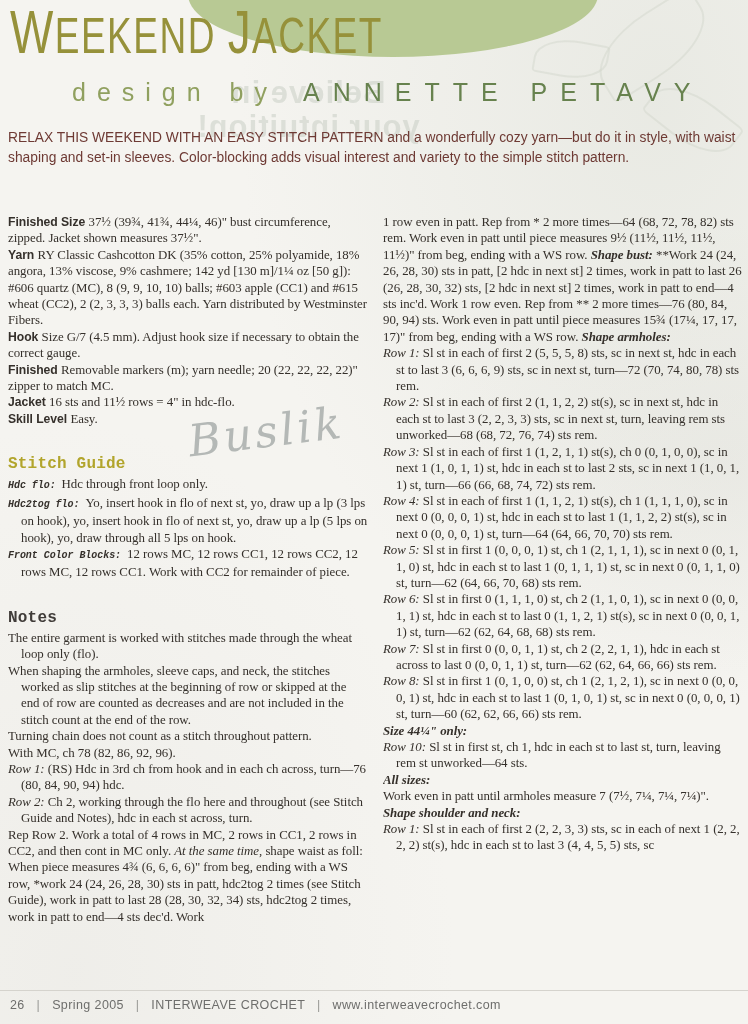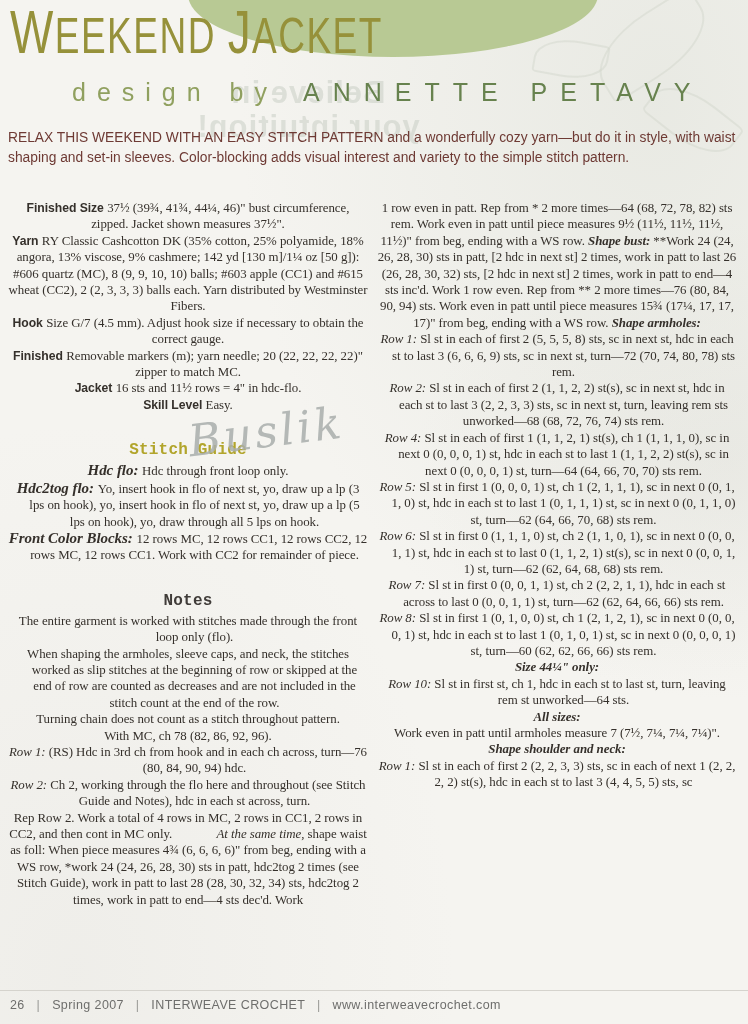--- a/index.html
+++ b/index.html
@@ -48,31 +48,31 @@
   .byline-prefix { color:var(--byline_olive,#90a05f); letter-spacing:11px; margin-right:18px; }
   .designer { color:var(--designer_green,#67824e); letter-spacing:13px; }
 
   .intro {
     position:absolute; top:128px; left:8px; width:734px; margin:0; z-index:2;
     font-family:"Liberation Sans", sans-serif; font-size:13.8px; line-height:19.5px;
     color:var(--intro_maroon,#6e3a34);
   }
 
   .columns {
-    position:absolute; top:200px; left:8px; width:734px; height:774px;
-    display:flex; gap:9px; z-index:2; overflow:hidden;text-align:center;
+    position:absolute; top:214px; left:8px; width:734px; height:774px;
+    display:flex; gap:15px; z-index:2; overflow:hidden;
   }
   .col { flex:0 0 360px; width:360px; overflow:hidden; }
 
   .para { margin:0; font-size:12.9px; line-height:16.4px; letter-spacing:-0.05px; }
   .para.hang { padding-left:13px; text-indent:-13px; }
   .seg-lb  { font-family:"Liberation Sans", sans-serif; font-weight:bold; font-size:12.2px; }
-  .seg-lbi { font-family:Liberation Serif, serif; font-weight:bold; font-style:italic; font-size:15px; }
+  .seg-lbi { font-family:Liberation Mono, monospace; font-weight:bold; font-style:italic; font-size:10px; }
   .seg-li  { font-style:italic; }
-  .seg-i   { font-style:italic;margin-left:41px; }
+  .seg-i   { font-style:italic; }
   .seg-bi  { font-weight:bold; font-style:italic; }
 
   .section-heading {
     font-family:Liberation Mono, monospace; font-weight:bold; font-size:16px;
     margin:28px 0 3px 0; letter-spacing:0.2px;
   }
   .h-olive { color:var(--heading_olive,#b2a52c); }
   .h-dark  { color:var(--heading_dark,#403c39); }
 
   .watermark {
@@ -122,51 +122,52 @@
         <p class="para flush"><span class="seg-lb">Yarn </span><span>RY Classic Cashcotton DK (35% cotton, 25% polyamide, 18% angora, 13% viscose, 9% cashmere; 142 yd [130 m]/1¼ oz [50 g]): #606 quartz (MC), 8 (9, 9, 10, 10) balls; #603 apple (CC1) and #615 wheat (CC2), 2 (2, 3, 3, 3) balls each. Yarn distributed by Westminster Fibers.</span></p>
         <p class="para flush"><span class="seg-lb">Hook </span><span>Size G/7 (4.5 mm). Adjust hook size if necessary to obtain the correct gauge.</span></p>
         <p class="para flush"><span class="seg-lb">Finished </span><span>Removable markers (m); yarn needle; 20 (22, 22, 22, 22)" zipper to match MC.</span></p>
         <p class="para flush"><span class="seg-lb">Jacket </span><span>16 sts and 11½ rows = 4" in hdc-flo.</span></p>
         <p class="para flush"><span class="seg-lb">Skill Level </span><span>Easy.</span></p>
         <h3 class="section-heading h-olive">Stitch Guide</h3>
         <p class="para hang"><span class="seg-lbi">Hdc flo: </span><span>Hdc through front loop only.</span></p>
         <p class="para hang"><span class="seg-lbi">Hdc2tog flo: </span><span>Yo, insert hook in flo of next st, yo, draw up a lp (3 lps on hook), yo, insert hook in flo of next st, yo, draw up a lp (5 lps on hook), yo, draw through all 5 lps on hook.</span></p>
         <p class="para hang"><span class="seg-lbi">Front Color Blocks: </span><span>12 rows MC, 12 rows CC1, 12 rows CC2, 12 rows MC, 12 rows CC1. Work with CC2 for remainder of piece.</span></p>
         <h3 class="section-heading h-dark">Notes</h3>
-        <p class="para hang"><span>The entire garment is worked with stitches made through the front loop only (flo).</span></p>
+        <p class="para hang"><span>The entire garment is worked with stitches made through the wheat loop only (flo).</span></p>
         <p class="para hang"><span>When shaping the armholes, sleeve caps, and neck, the stitches worked as slip stitches at the beginning of row or skipped at the end of row are counted as decreases and are not included in the stitch count at the end of the row.</span></p>
         <p class="para hang"><span>Turning chain does not count as a stitch throughout pattern.</span></p>
         <p class="para flush"><span>With MC, ch 78 (82, 86, 92, 96).</span></p>
         <p class="para hang"><span class="seg-li">Row 1: </span><span>(RS) Hdc in 3rd ch from hook and in each ch across, turn—76 (80, 84, 90, 94) hdc.</span></p>
         <p class="para hang"><span class="seg-li">Row 2: </span><span>Ch 2, working through the flo here and throughout (see Stitch Guide and Notes), hdc in each st across, turn.</span></p>
         <p class="para flush"><span>Rep Row 2. Work a total of 4 rows in MC, 2 rows in CC1, 2 rows in CC2, and then cont in MC only. </span><span class="seg-i">At the same time</span><span>, shape waist as foll: When piece measures 4¾ (6, 6, 6, 6)" from beg, ending with a WS row, *work 24 (24, 26, 28, 30) sts in patt, hdc2tog 2 times (see Stitch Guide), work in patt to last 28 (28, 30, 32, 34) sts, hdc2tog 2 times, work in patt to end—4 sts dec'd. Work</span></p>
       </div>
     <div class="col" id="right-col">
         <p class="para flush"><span>1 row even in patt. Rep from * 2 more times—64 (68, 72, 78, 82) sts rem. Work even in patt until piece measures 9½ (11½, 11½, 11½, 11½)" from beg, ending with a WS row. </span><span class="seg-bi">Shape bust:</span><span> **Work 24 (24, 26, 28, 30) sts in patt, [2 hdc in next st] 2 times, work in patt to last 26 (26, 28, 30, 32) sts, [2 hdc in next st] 2 times, work in patt to end—4 sts inc'd. Work 1 row even. Rep from ** 2 more times—76 (80, 84, 90, 94) sts. Work even in patt until piece measures 15¾ (17¼, 17, 17, 17)" from beg, ending with a WS row. </span><span class="seg-bi">Shape armholes:</span></p>
         <p class="para hang"><span class="seg-li">Row 1: </span><span>Sl st in each of first 2 (5, 5, 5, 8) sts, sc in next st, hdc in each st to last 3 (6, 6, 6, 9) sts, sc in next st, turn—72 (70, 74, 80, 78) sts rem.</span></p>
         <p class="para hang"><span class="seg-li">Row 2: </span><span>Sl st in each of first 2 (1, 1, 2, 2) st(s), sc in next st, hdc in each st to last 3 (2, 2, 3, 3) sts, sc in next st, turn, leaving rem sts unworked—68 (68, 72, 76, 74) sts rem.</span></p>
+        <p class="para hang"><span class="seg-li">Row 3: </span><span>Sl st in each of first 1 (1, 2, 1, 1) st(s), ch 0 (0, 1, 0, 0), sc in next 1 (1, 0, 1, 1) st, hdc in each st to last 2 sts, sc in next 1 (1, 0, 1, 1) st, turn—66 (66, 68, 74, 72) sts rem.</span></p>
         <p class="para hang"><span class="seg-li">Row 4: </span><span>Sl st in each of first 1 (1, 1, 2, 1) st(s), ch 1 (1, 1, 1, 0), sc in next 0 (0, 0, 0, 1) st, hdc in each st to last 1 (1, 1, 2, 2) st(s), sc in next 0 (0, 0, 0, 1) st, turn—64 (64, 66, 70, 70) sts rem.</span></p>
         <p class="para hang"><span class="seg-li">Row 5: </span><span>Sl st in first 1 (0, 0, 0, 1) st, ch 1 (2, 1, 1, 1), sc in next 0 (0, 1, 1, 0) st, hdc in each st to last 1 (0, 1, 1, 1) st, sc in next 0 (0, 1, 1, 0) st, turn—62 (64, 66, 70, 68) sts rem.</span></p>
         <p class="para hang"><span class="seg-li">Row 6: </span><span>Sl st in first 0 (1, 1, 1, 0) st, ch 2 (1, 1, 0, 1), sc in next 0 (0, 0, 1, 1) st, hdc in each st to last 0 (1, 1, 2, 1) st(s), sc in next 0 (0, 0, 1, 1) st, turn—62 (62, 64, 68, 68) sts rem.</span></p>
         <p class="para hang"><span class="seg-li">Row 7: </span><span>Sl st in first 0 (0, 0, 1, 1) st, ch 2 (2, 2, 1, 1), hdc in each st across to last 0 (0, 0, 1, 1) st, turn—62 (62, 64, 66, 66) sts rem.</span></p>
         <p class="para hang"><span class="seg-li">Row 8: </span><span>Sl st in first 1 (0, 1, 0, 0) st, ch 1 (2, 1, 2, 1), sc in next 0 (0, 0, 0, 1) st, hdc in each st to last 1 (0, 1, 0, 1) st, sc in next 0 (0, 0, 0, 1) st, turn—60 (62, 62, 66, 66) sts rem.</span></p>
         <p class="para flush"><span class="seg-bi">Size 44¼" only:</span></p>
         <p class="para hang"><span class="seg-li">Row 10: </span><span>Sl st in first st, ch 1, hdc in each st to last st, turn, leaving rem st unworked—64 sts.</span></p>
         <p class="para flush"><span class="seg-bi">All sizes:</span></p>
         <p class="para flush"><span>Work even in patt until armholes measure 7 (7½, 7¼, 7¼, 7¼)".</span></p>
         <p class="para flush"><span class="seg-bi">Shape shoulder and neck:</span></p>
         <p class="para hang"><span class="seg-li">Row 1: </span><span>Sl st in each of first 2 (2, 2, 3, 3) sts, sc in each of next 1 (2, 2, 2, 2) st(s), hdc in each st to last 3 (4, 4, 5, 5) sts, sc</span></p>
       </div>
   </div>
 
   <div class="watermark">Buslik</div>
 
   <div class="footer">
     <span>26</span>
     <span class="pipe">|</span>
-    <span>Spring 2007</span>
+    <span>Spring 2005</span>
     <span class="pipe">|</span>
     <span>INTERWEAVE CROCHET</span>
     <span class="pipe">|</span>
     <span>www.interweavecrochet.com</span>
   </div>
 
 </div>
 
 </body></html>

